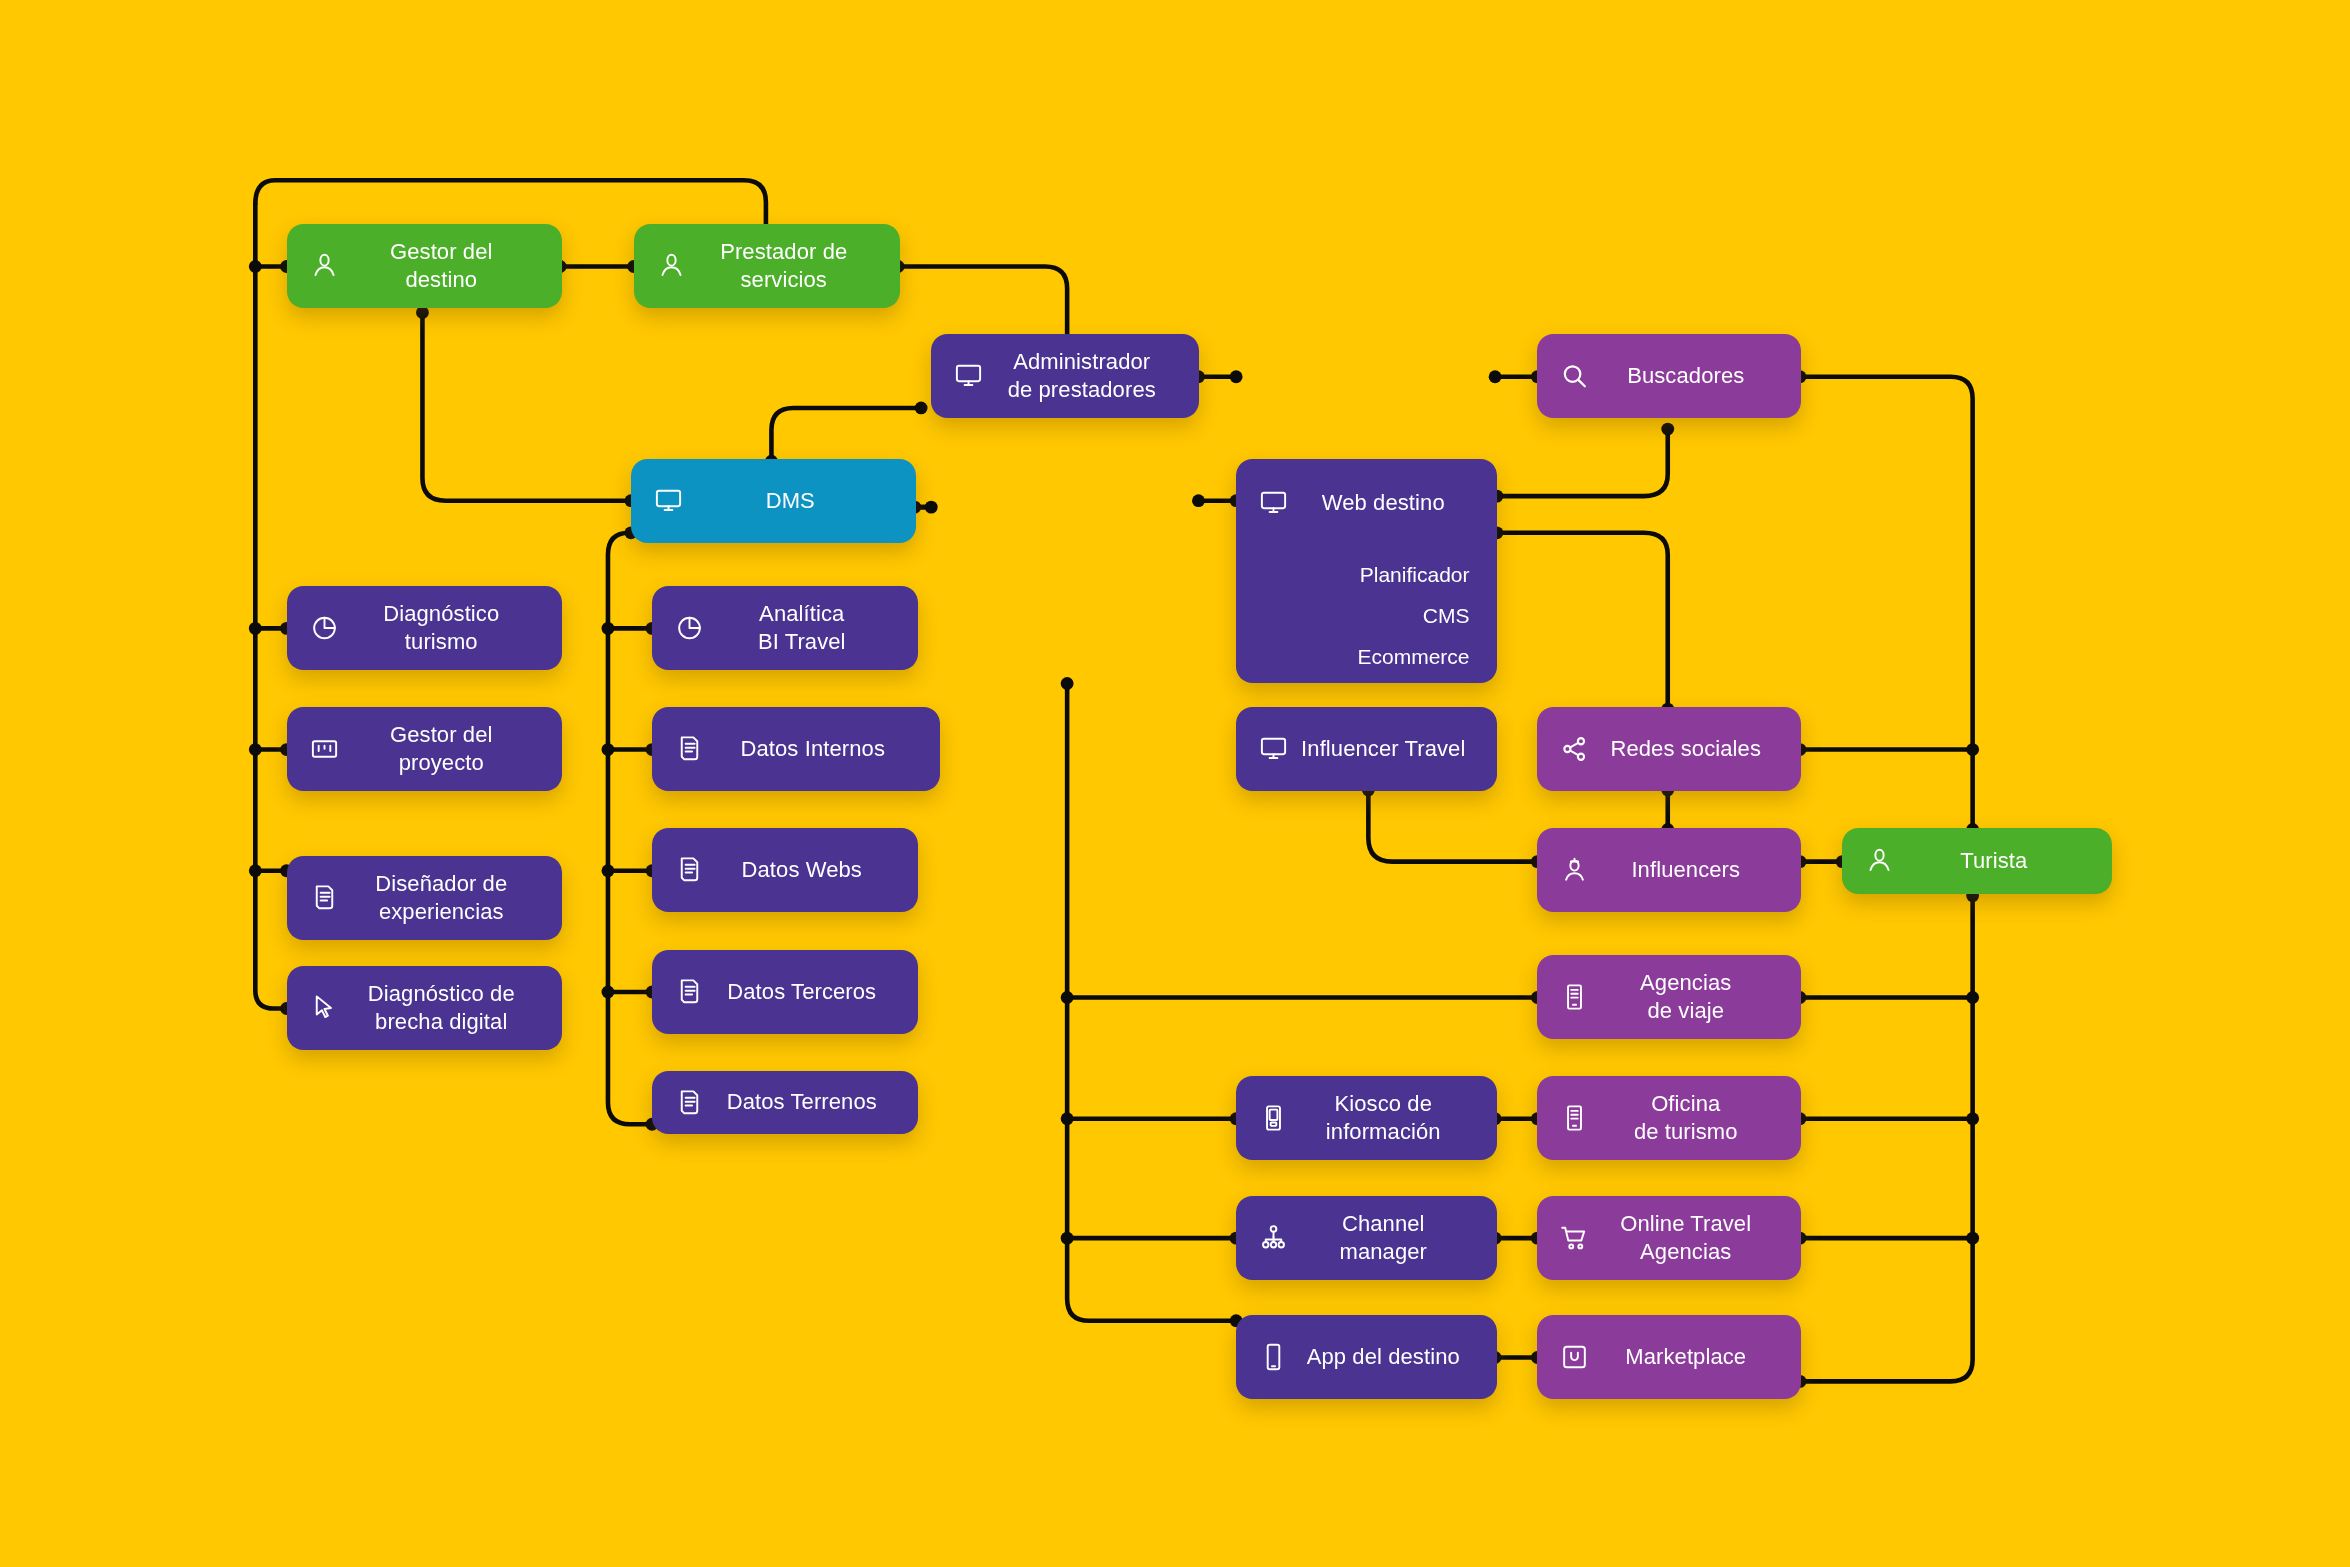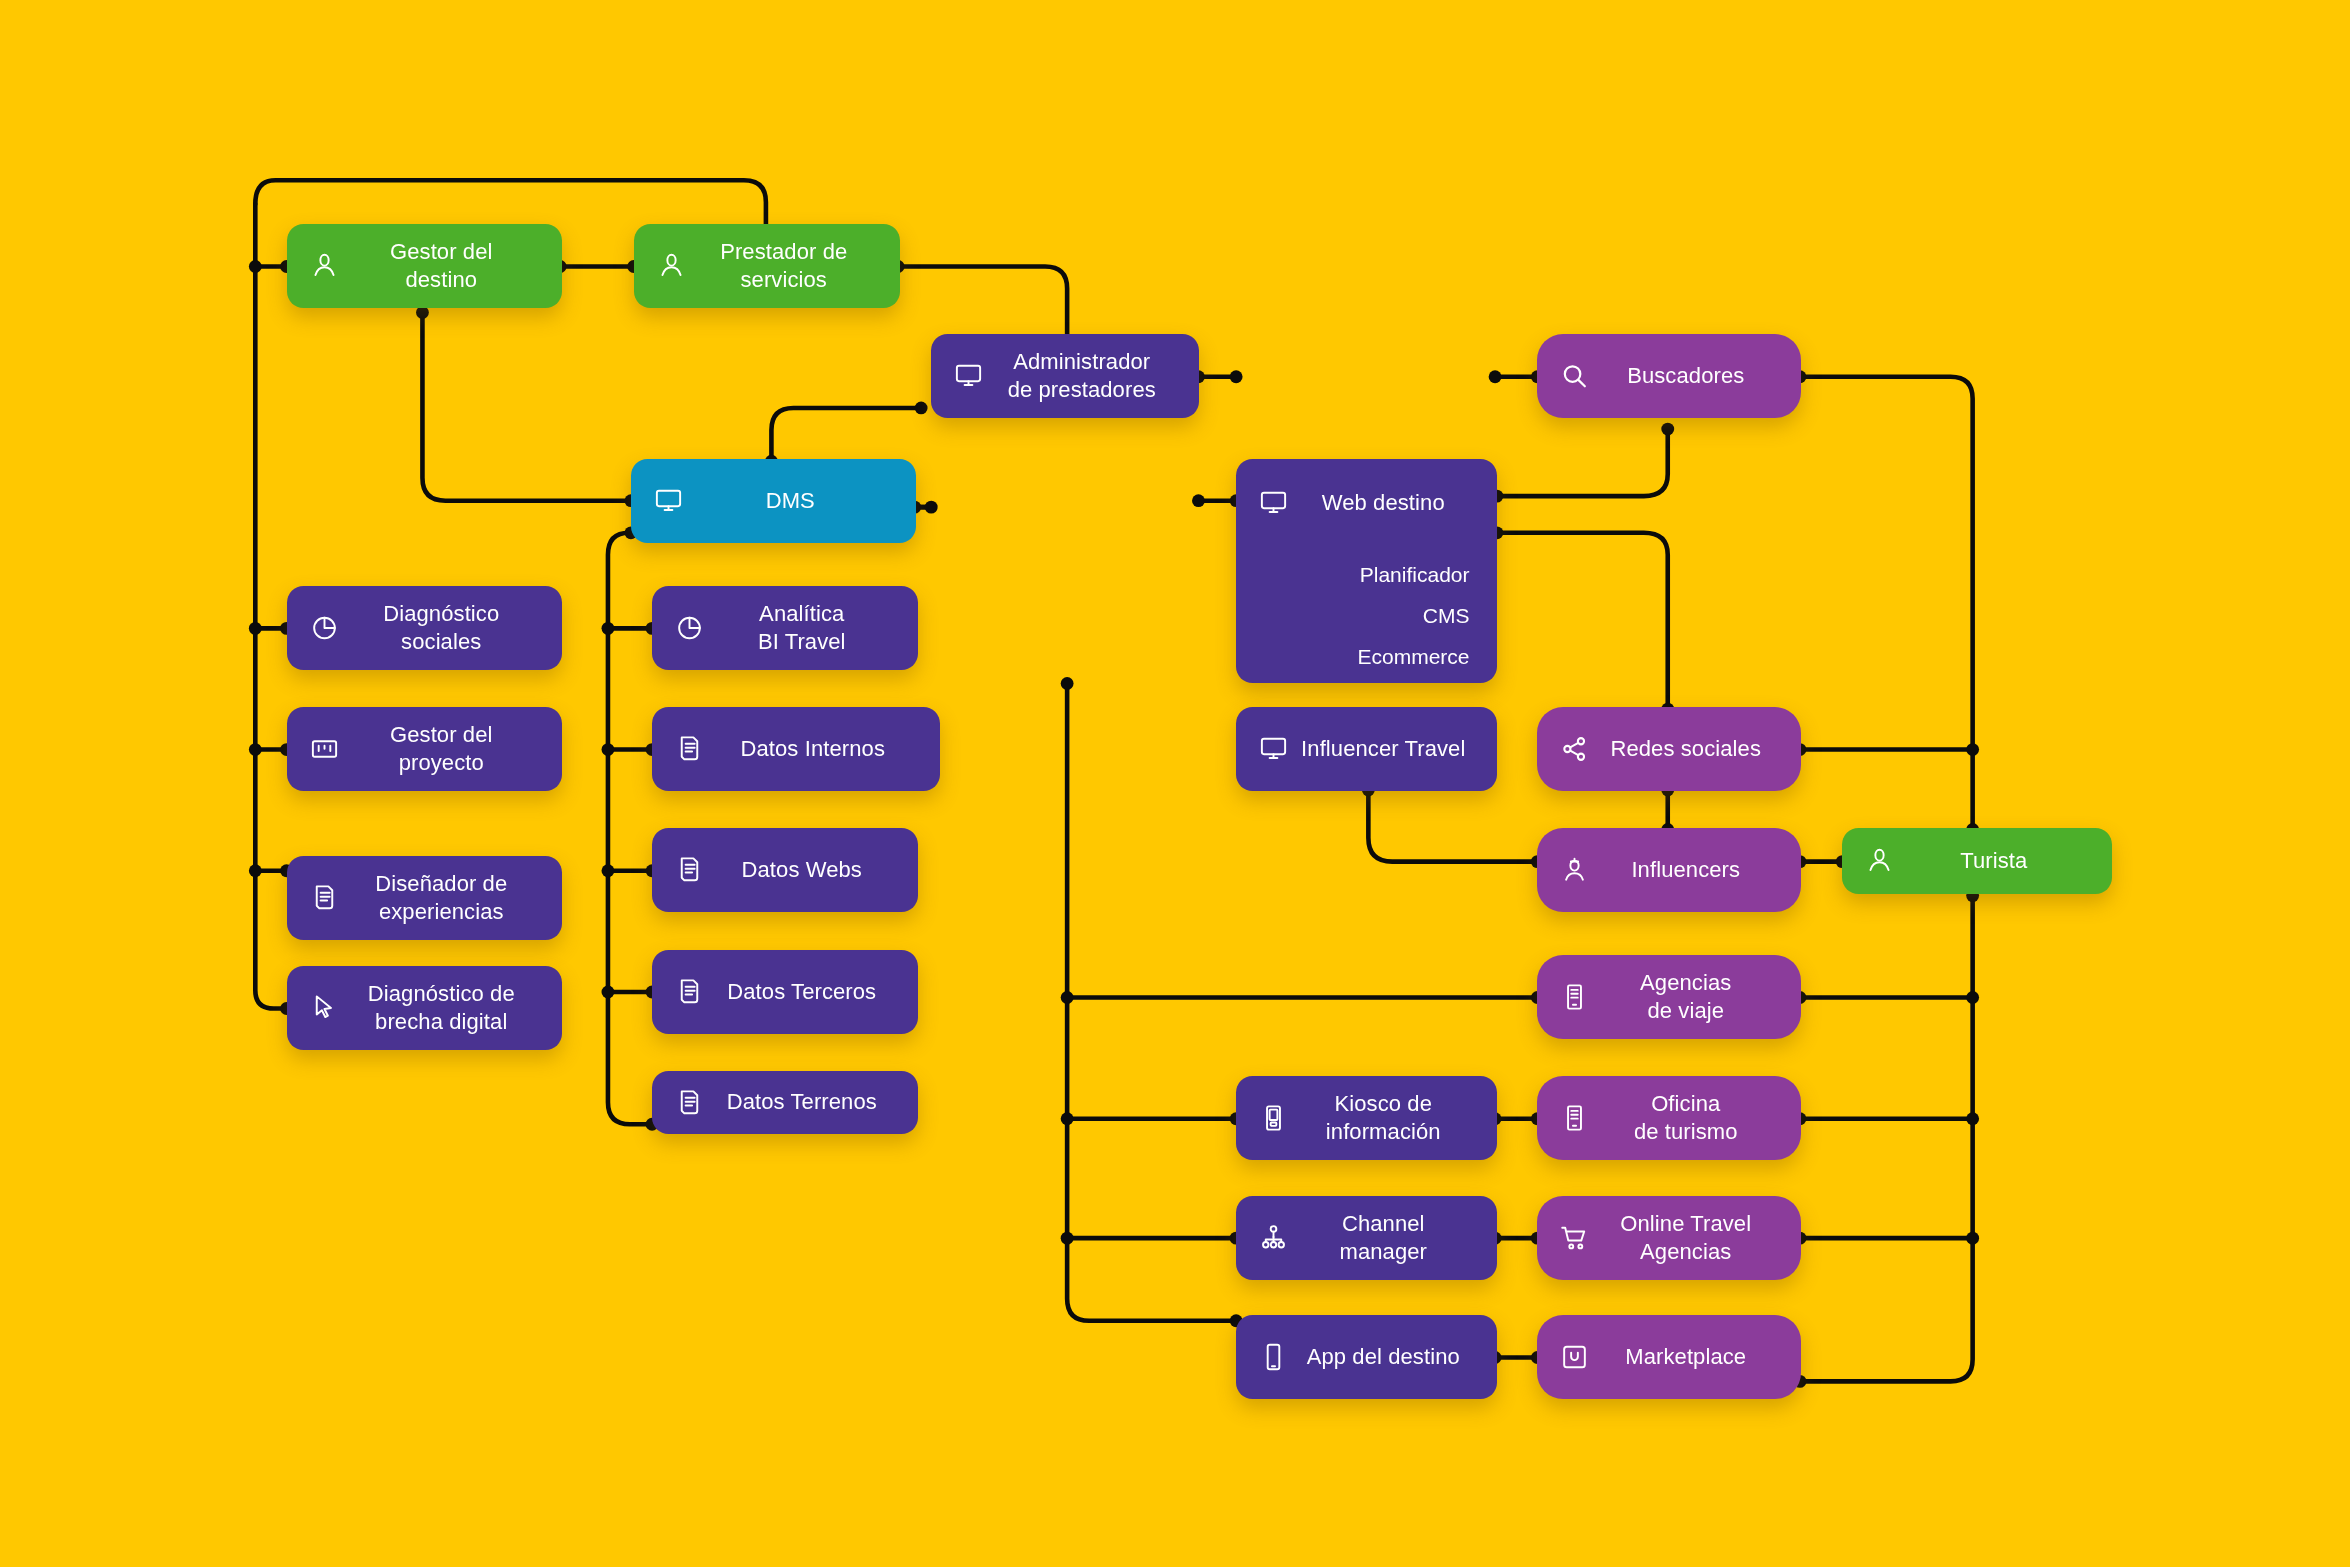--- a/index.html
+++ b/index.html
@@ -34,21 +34,21 @@
     text-align:center;
     padding-left:50px;padding-right:16.5px;
     font-size:22px;line-height:1.28;
     letter-spacing:0.1px;
     white-space:pre-line;
     box-sizing:border-box;
   }
   .green{background:#4CAF2A;}
   .blue{background:#0C93C2;}
   .indigo{background:#4A3391;}
-  .purple{background:#8B3C9B;border-radius:26px;}
+  .purple{background:#8B3C9B;}
 
   
   .composite{display:block;}
   .composite .head{
     position:relative;height:88px;display:flex;align-items:center;
   }
   .composite .head .lbl{padding-left:50px;}
   .sub{
     position:absolute;
     border-radius:13px;
@@ -286,21 +286,21 @@
   </div>
 
   <div class="node indigo" style="left:287px;top:586px;width:275px;height:84px;">
     <span class="ico">
       <svg viewBox="0 0 24 24" fill="none" stroke="#fff" stroke-width="1.5" stroke-linecap="round" stroke-linejoin="round">
         <circle cx="12" cy="12" r="8"></circle>
           <path d="M12 4v8h8"></path>
       </svg>
     </span>
     <span class="lbl">Diagnóstico
-sociales</span>
+turismo</span>
   </div>
 
   <div class="node indigo" style="left:287px;top:707px;width:275px;height:84px;">
     <span class="ico">
       <svg viewBox="0 0 24 24" fill="none" stroke="#fff" stroke-width="1.5" stroke-linecap="round" stroke-linejoin="round">
         <rect x="3" y="6" width="18" height="12" rx="1.4"></rect>
         <path d="M7.5 9.5v4M12 9.5v2.4M16.5 9.5v4"></path>
       </svg>
     </span>
     <span class="lbl">Gestor del

